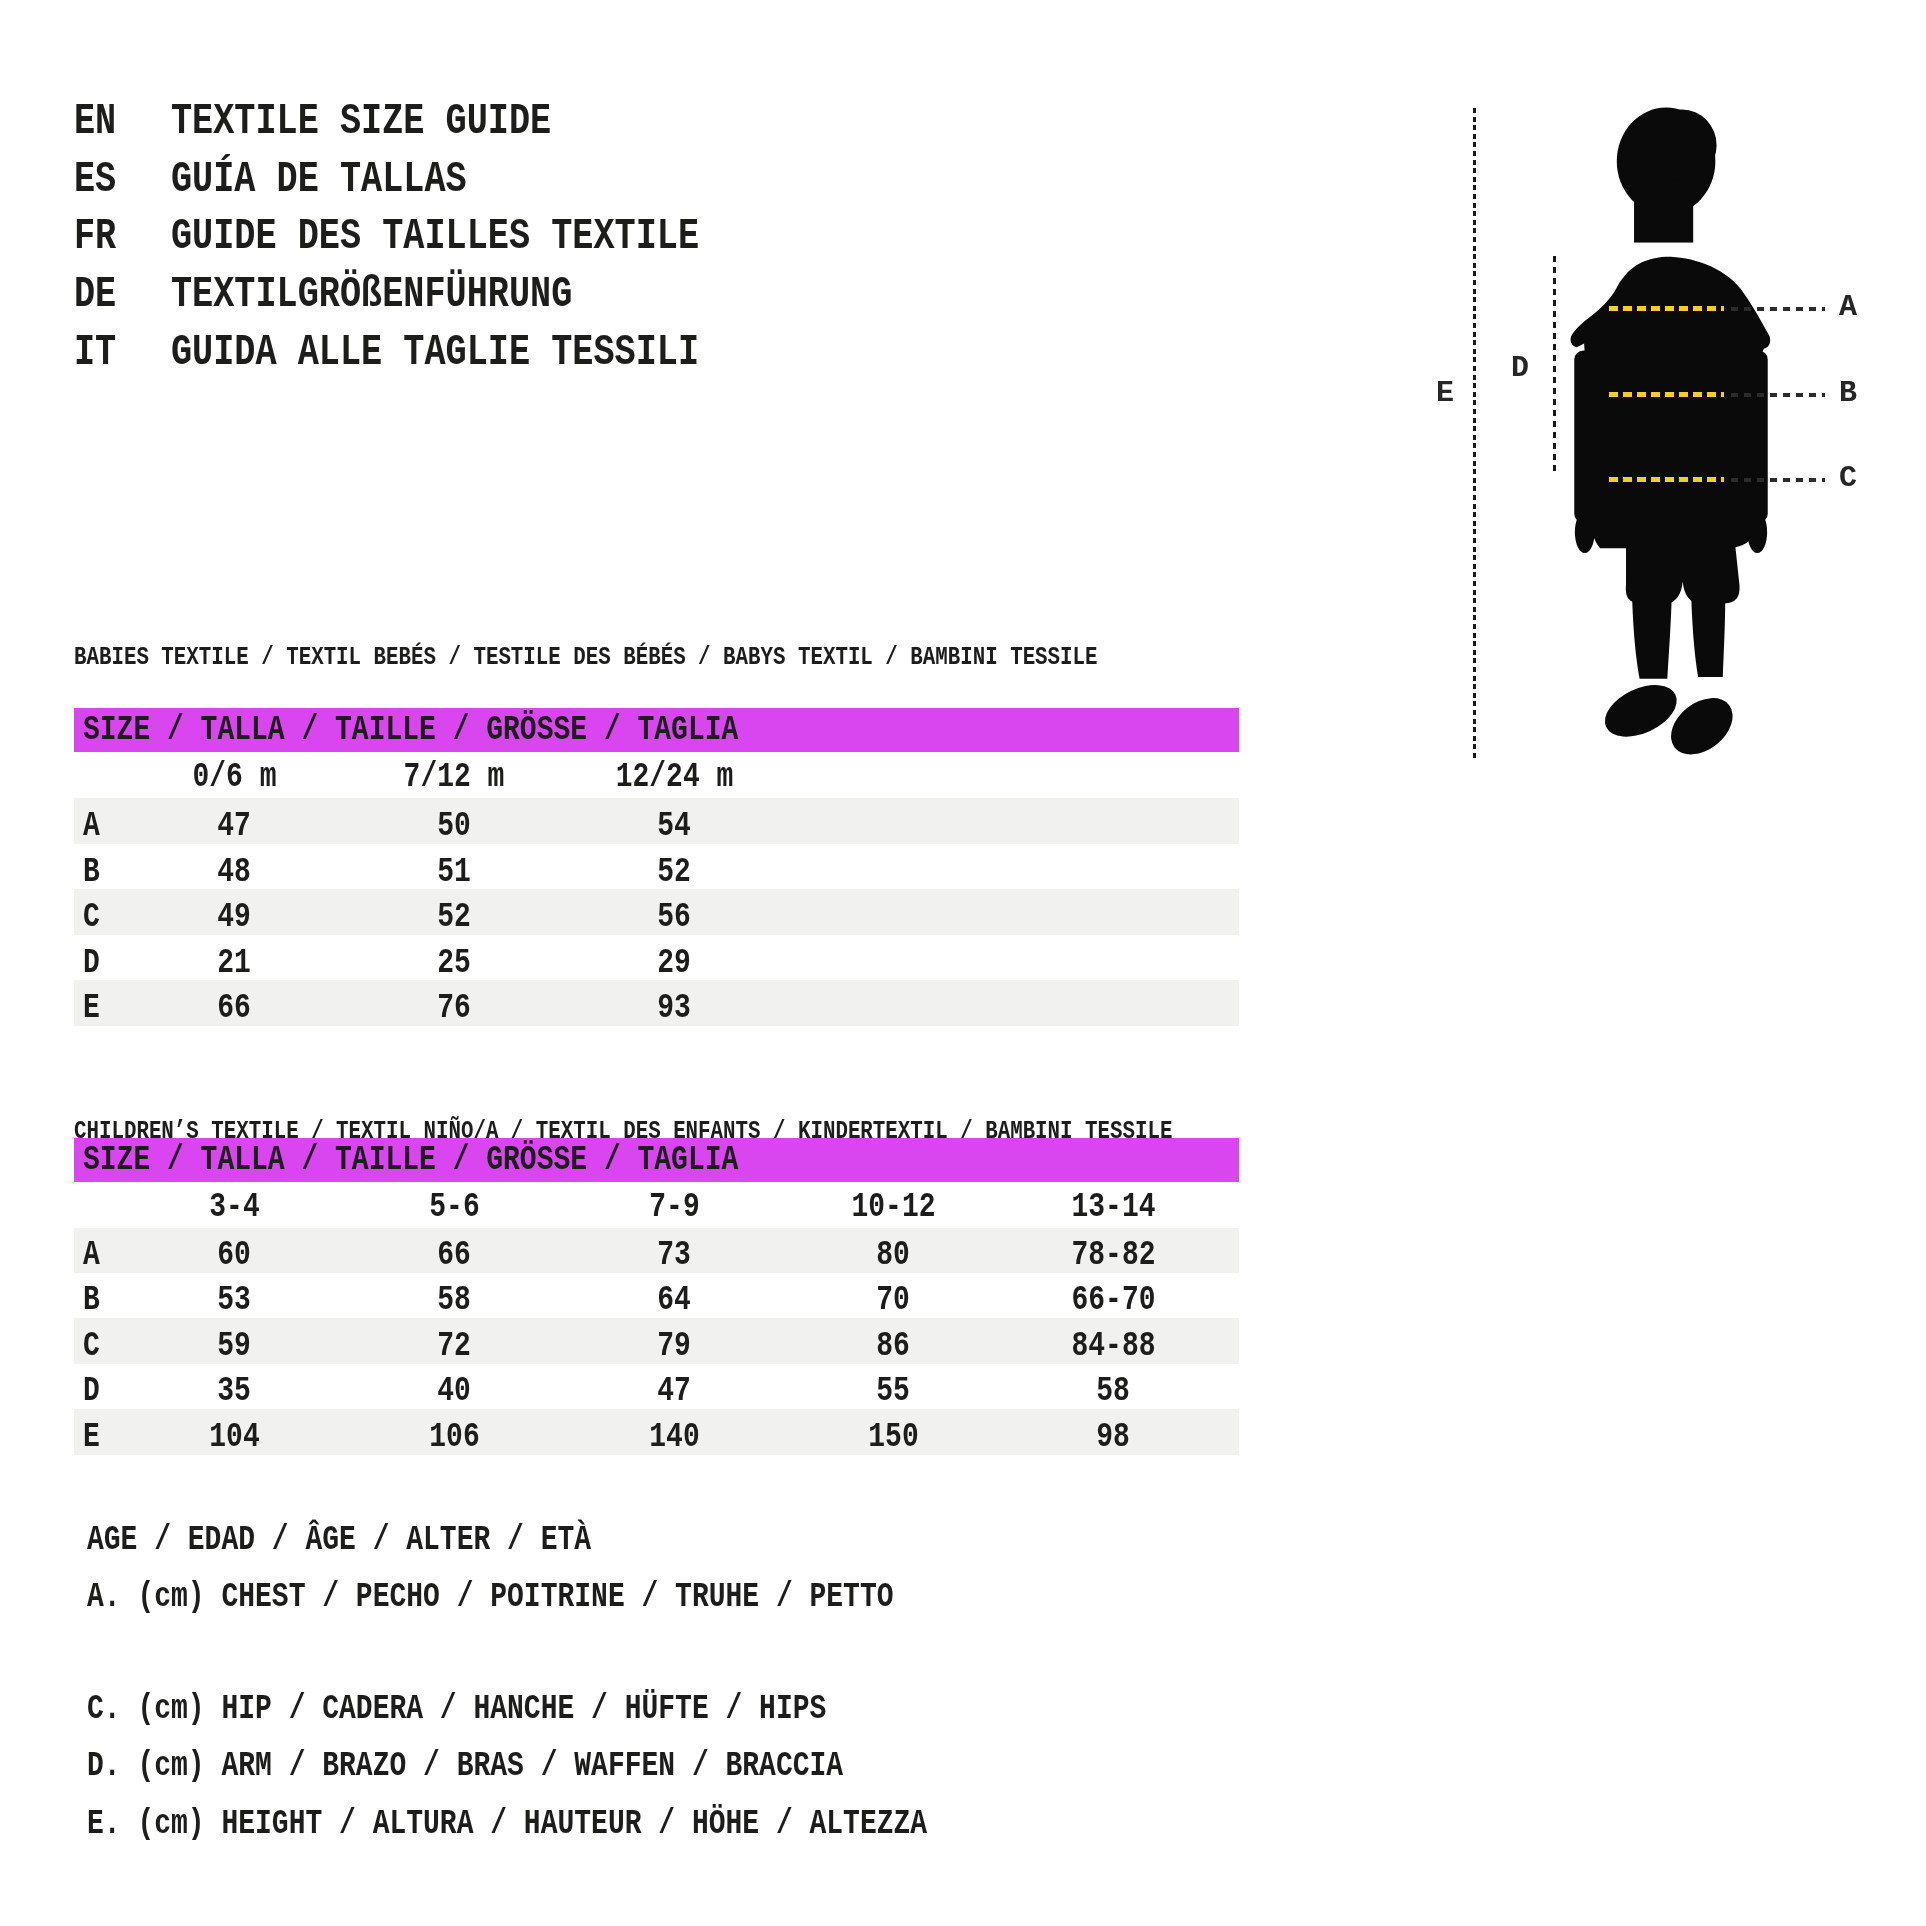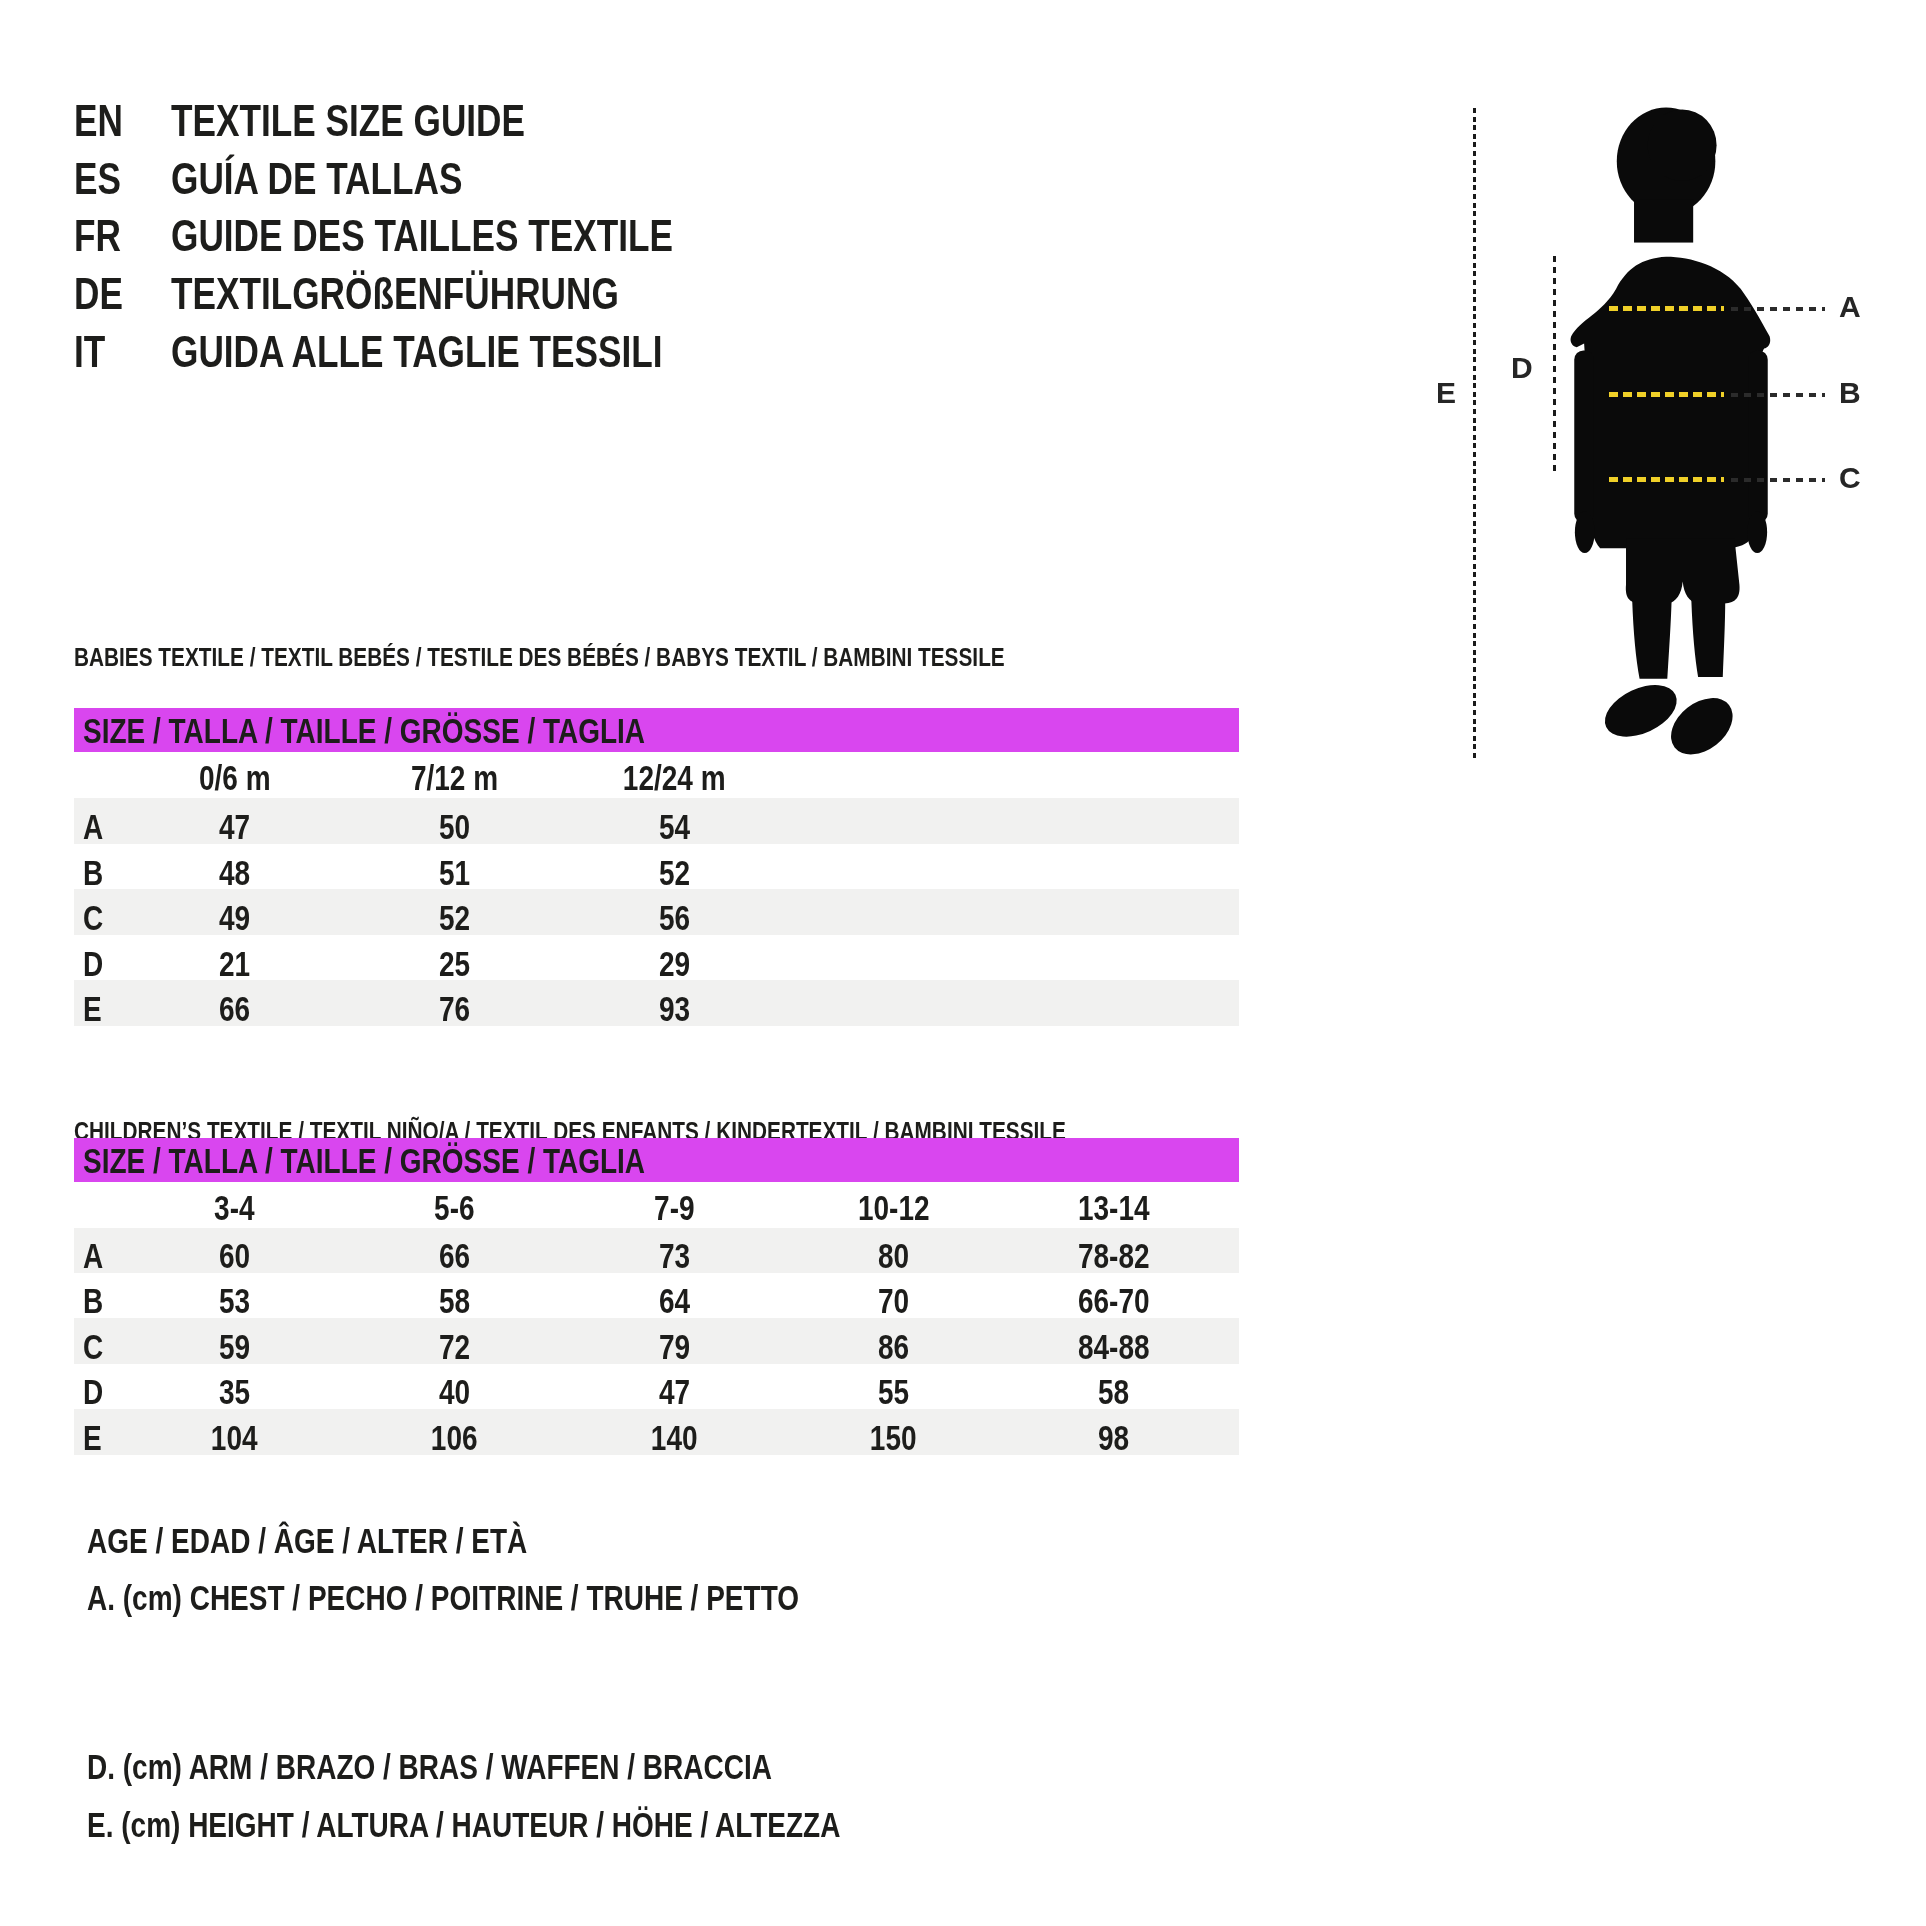--- a/index.html
+++ b/index.html
@@ -1,21 +1,21 @@
 <!DOCTYPE html>
 <html style="font-size:10px"><head>
 <meta charset="utf-8">
 <title>Textile Size Guide</title>
 <style>
   html,body{margin:0;padding:0;background:#ffffff;}
   #canvas{
     position:relative;
     width:1926px;height:1926px;
     background:#ffffff;
-    font-family:Liberation Sans, sans-serif;
+    font-family:Liberation Mono, monospace;
     color:#1d1d1b;
     overflow:hidden;
   }
   
   .cond{
     display:inline-block;
     transform:scaleX(0.8);
     transform-origin:0 50%;
     white-space:nowrap;
     font-weight:700;
@@ -356,20 +356,23 @@
         <span class="cond center">98</span>
       </span>
   </div>
 
   <div class="legend-line" style="top:1523px;">
     <span class="cond">AGE / EDAD / ÂGE / ALTER / ETÀ</span>
   </div>
   <div class="legend-line" style="top:1580px;">
     <span class="cond">A. (cm) CHEST / PECHO / POITRINE / TRUHE / PETTO</span>
   </div>
+  <div class="legend-line" style="top:1692px;">
+    <span class="cond">C. (cm) HIP / CADERA / HANCHE / HÜFTE / HIPS</span>
+  </div>
   <div class="legend-line" style="top:1749px;">
     <span class="cond">D. (cm) ARM / BRAZO / BRAS / WAFFEN / BRACCIA</span>
   </div>
   <div class="legend-line" style="top:1807px;">
     <span class="cond">E. (cm) HEIGHT / ALTURA / HAUTEUR / HÖHE / ALTEZZA</span>
   </div>
 
 </div>
 
 

